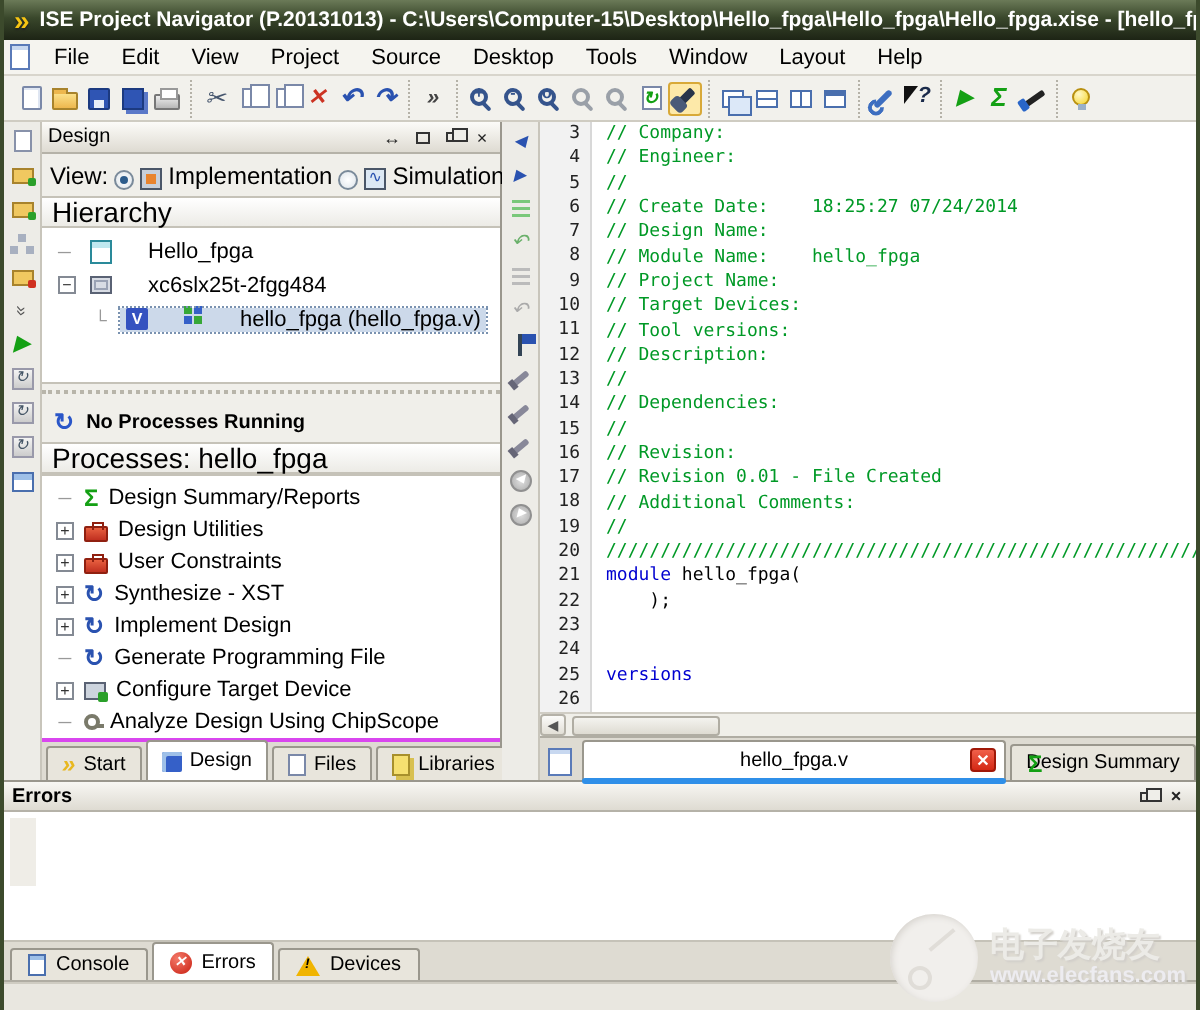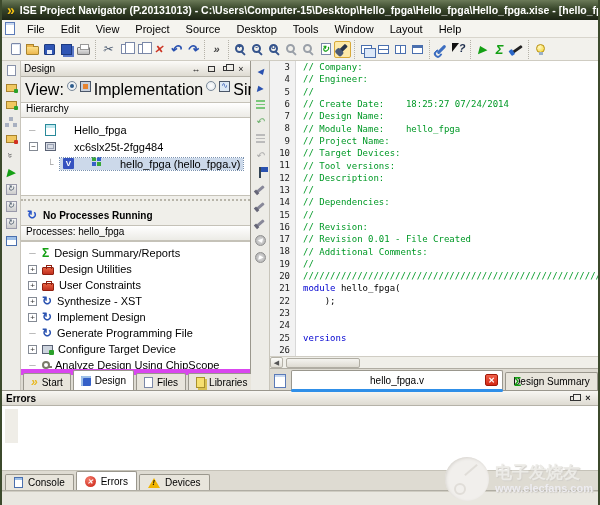--- a/index.html
+++ b/index.html
@@ -96,28 +96,28 @@
   .mini-navf::before{content:"▶";position:absolute;left:3px;top:1px;font-size:6px;color:#fff}
 
   
   .design-panel{width:230px;display:flex;flex-direction:column;border-right:1px solid #9a978d;background:#f0efea;flex:none}
   .panel-hdr{height:16px;background:linear-gradient(#fcfbf8,#dedbd2);border-bottom:1px solid #b5b2a8;display:flex;align-items:center;gap:3px;padding:0 3px;font-size:10px;flex:none}
   .panel-hdr .sp{flex:1}
   .hdr-btn{width:12px;height:11px;display:flex;align-items:center;justify-content:center;font-size:9px;color:#222}
   .hb-sq{width:7px;height:6px;border:1px solid #333;display:inline-block;position:relative}
   .hb-fl{width:6px;height:5px;border:1px solid #333;display:inline-block;position:relative}
   .hb-fl::before{content:'';position:absolute;left:2px;top:-3px;width:6px;height:5px;border:1px solid #333;background:#efeee9}
-  .view-row{display:flex;align-items:flex-start;gap:3px;padding:4px 3px 3px 4px;font-size:16px;flex:none;white-space:nowrap}
+  .view-row{display:flex;align-items:flex-end;gap:3px;padding:4px 3px 3px 4px;font-size:12px;flex:none;white-space:nowrap}
   .radio{width:10px;height:10px;border:1px solid #7a8a9a;border-radius:50%;background:radial-gradient(#fff,#dde4ea);flex:none;position:relative}
   .radio.sel::after{content:'';position:absolute;left:2px;top:2px;width:4px;height:4px;background:#2c5c8c;border-radius:50%}
   .impl-ic{width:11px;height:11px;background:#c8d0dc;border:1px solid #4a5668;position:relative;flex:none}
   .impl-ic::before{content:'';position:absolute;inset:2px;background:#e88430}
   .sim-ic{width:11px;height:11px;background:#dce8f4;border:1px solid #4a5668;position:relative;flex:none}
   .sim-ic::before{content:"∿";position:absolute;left:1px;top:-1px;font-size:8px;color:#2a52b0}
-  .col-hdr{height:16px;background:linear-gradient(#ffffff,#ecebe6);border-top:1px solid #c5c2b8;border-bottom:1px solid #c5c2b8;display:flex;padding:0 5px;font-size:10px;flex:none}
+  .col-hdr{height:16px;background:linear-gradient(#ffffff,#ecebe6);border-top:1px solid #c5c2b8;border-bottom:1px solid #c5c2b8;display:flex;align-items:center;padding:0 5px;font-size:14px;flex:none}
   .tree{background:#fff;height:78px;border-bottom:1px solid #c5c2b8;padding-top:3px;font-size:11px;flex:none;overflow:hidden}
   .tree-row{display:flex;align-items:center;height:17px;gap:4px;padding-left:8px;white-space:nowrap}
   .tree-row .conn{color:#999;font-size:9px;width:9px;flex:none}
   .tree-row.lvl2{padding-left:26px}
   .rowbox{display:flex;align-items:center;gap:18px;padding:0 3px}
   .selected .rowbox{background:#ccd9ea;outline:1px dotted #7a92b0}
   .t-proj{width:11px;height:12px;background:#fff;border:1px solid #2a8a9a;box-shadow:inset 0 3px 0 #bfe8ef;flex:none}
   .t-chip{width:11px;height:9px;background:#d8dce4;border:1px solid #5a6274;position:relative;flex:none}
   .t-chip::before{content:'';position:absolute;inset:1px;border:1px solid #9aa2b4}
   .t-v{width:11px;height:11px;background:#3452c0;border-radius:1px;flex:none;position:relative}
@@ -132,21 +132,21 @@
   .proc-row{display:flex;align-items:center;height:16px;gap:5px;padding-left:7px;font-size:11px;white-space:nowrap}
   .p-sigma::before{content:"Σ";color:#14a014;font-weight:bold;font-size:12px}
   .p-tools{width:12px;height:8px;background:linear-gradient(#e86040,#c03020);border:1px solid #902010;border-radius:1px;margin-top:3px}
   .p-tools::before{content:'';position:absolute;top:-3px;left:3px;width:4px;height:3px;border:1px solid #902010;border-bottom:none}
   .p-syn::before{content:"↻";color:#2a52b0;font-size:12px;font-weight:bold}
   .p-dev{width:11px;height:9px;background:#cdd4de;border:1px solid #5a6274}
   .p-dev::after{content:'';position:absolute;right:-2px;bottom:-2px;width:5px;height:5px;background:#2aa02a;border-radius:1px}
   .p-cscope{width:8px;height:8px;border:2px solid #7a7a6a;border-radius:50%}
   .p-cscope::after{content:'';position:absolute;right:-4px;top:3px;width:4px;height:2px;background:#7a7a6a}
 
-  .panel-tabs{height:21px;display:flex;align-items:flex-end;background:#dedbd2;border-top:6px solid #d946ef;padding-left:2px;gap:2px;flex:none}
+  .panel-tabs{height:21px;display:flex;align-items:flex-end;background:#dedbd2;border-top:2px solid #d946ef;padding-left:2px;gap:2px;flex:none}
   .ptab{display:flex;align-items:center;gap:4px;padding:0 7px;border:1px solid #9a978d;border-bottom:none;border-radius:2px 2px 0 0;background:#e8e5dc;height:17px;font-size:10px;white-space:nowrap}
   .ptab.active{background:#fff;height:20px}
   .pt-start::before{content:"»";color:#e8b820;font-weight:bold;font-size:12px}
   .pt-design{width:10px;height:10px;background:#3560c8;box-shadow:inset 2px 2px 0 #9ec0e8;border-radius:1px}
   .pt-files{width:9px;height:11px;background:#fff;border:1px solid #7a88a8}
   .pt-libs{width:9px;height:11px;background:#f6e070;border:1px solid #a8902c;box-shadow:2px 2px 0 #d8c050}
 
   
   .editor{flex:1;display:flex;flex-direction:column;background:#fff;min-width:0}
   .code-area{flex:1;overflow:hidden;font-family:"DejaVu Sans Mono",monospace;font-size:9px}

